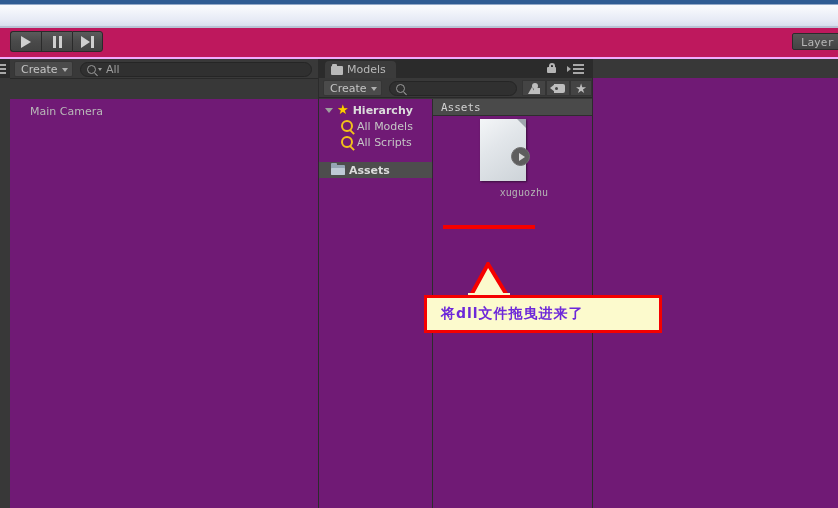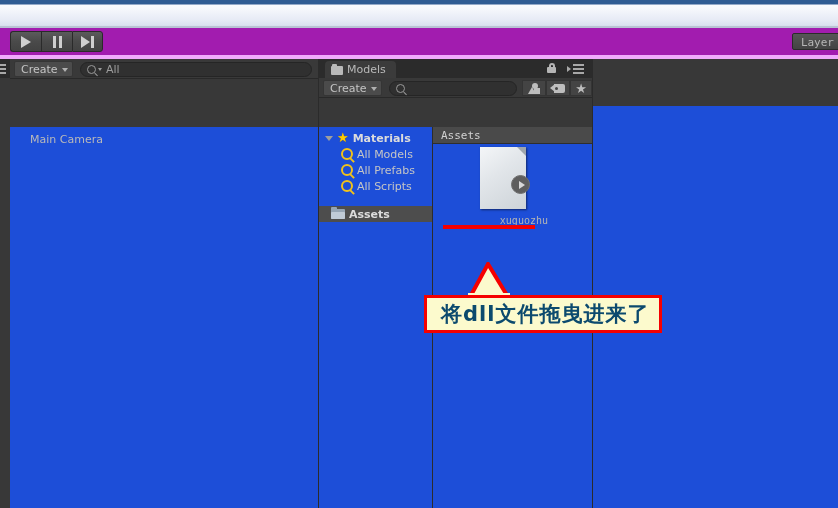--- a/index.html
+++ b/index.html
@@ -61,22 +61,22 @@
     height: 480px;
     background: #2b2b2b;
   }
 
   
   .toolbar {
     position: absolute;
     left: 0; top: 0;
     width: 838px;
     height: 31px;
-    background: #a21caf;
-    border-bottom: 4px solid #f0abfc;
+    background: #be185d;
+    border-bottom: 2px solid #f0abfc;
     box-sizing: border-box;
   }
   .playgroup {
     position: absolute;
     left: 10px; top: 3px;
     display: flex;
     height: 21px;
   }
   .pbtn {
     width: 31px;
@@ -386,22 +386,21 @@
   .star {
     font-size: 13px;
     line-height: 13px;
     color: #bdbdbd;
   }
 
   
   .content {
     position: absolute;
     left: 0; right: 0;
-    background: #1d4ed8;
-    margin-top: 28px;
+    background: #701a75;
   }
   .row-item {
     height: 16px;
     display: flex;
     align-items: center;
     color: #b9b9b9;
     font-size: 11px;
     padding-left: 20px;
     box-sizing: border-box;
     font-family: "DejaVu Sans", sans-serif;
@@ -569,22 +568,22 @@
   .callout {
     position: absolute;
     background: #fcfacd;
     border: 3px solid #f50000;
     box-sizing: border-box;
     display: flex;
     align-items: center;
     padding-left: 14px;
   }
   .callout-text {
-    color: #0c4a6e;
-    font-size: 21px;
+    color: #6d28d9;
+    font-size: 14px;
     font-weight: bold;
     font-family: "DejaVu Sans", "Liberation Sans", sans-serif;
     letter-spacing: 1px;
   }
   .pointer-svg {
     position: absolute;
     pointer-events: none;
   }
 </style>
 </head>
@@ -702,30 +701,26 @@
         <div class="minibtn" style="left:251px; width:22px;">
           <span class="star">★</span>
         </div>
       </div>
 
       <div class="content" style="top:40px; bottom:0; left:0; width:113px; border-right:1px solid #2c2c2c; padding-top:3px;">
 
         <div class="tree-row bold">
           <span class="disclosure"></span>
           <span class="star-yellow">★</span>
-          <span>Materials</span>
+          <span>Hierarchy</span>
         </div>
 
         <div class="tree-row indent">
           <span class="mag-yellow"></span>
           <span>All Models</span>
-        </div>
-        <div class="tree-row indent">
-          <span class="mag-yellow"></span>
-          <span>All Prefabs</span>
         </div>
         <div class="tree-row indent">
           <span class="mag-yellow"></span>
           <span>All Scripts</span>
         </div>
 
         <div style="height:12px;"></div>
 
         <div class="tree-row bold selected" style="padding-left:12px;">
           <span class="folder-ico">

